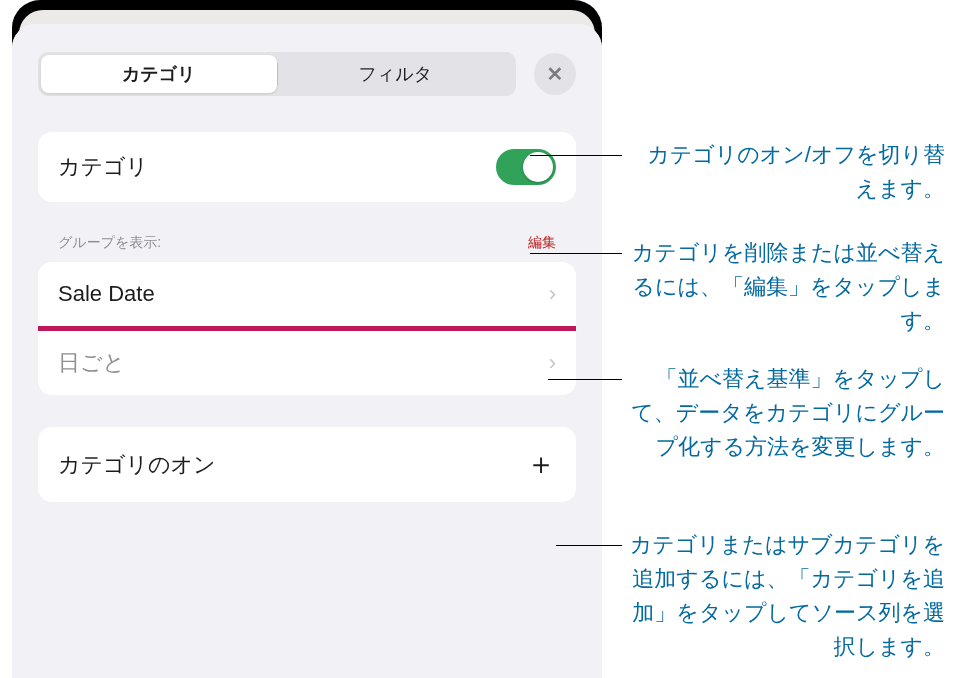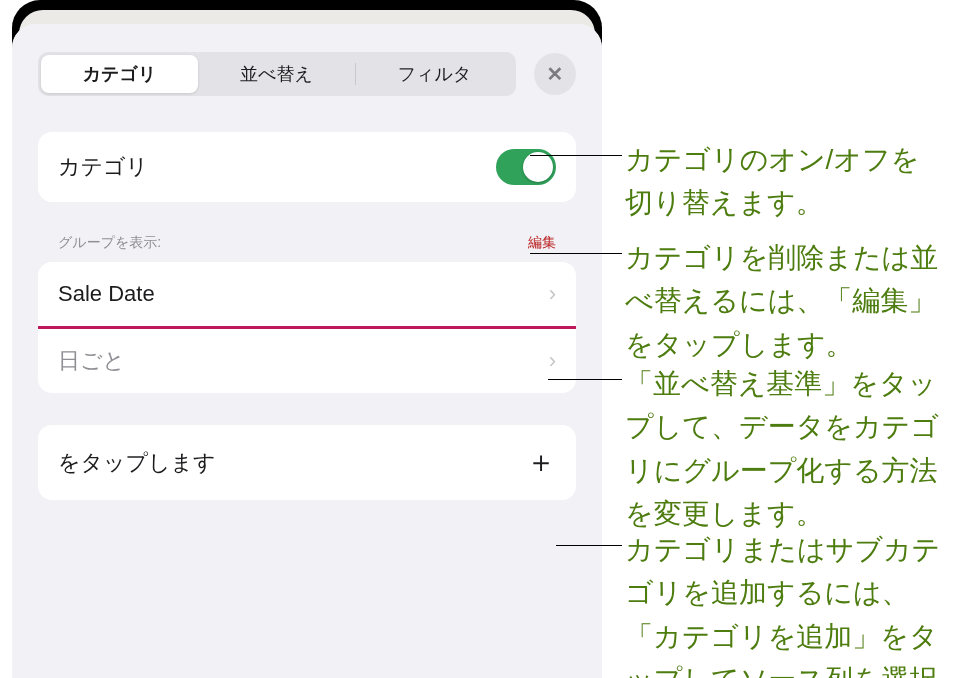--- a/index.html
+++ b/index.html
@@ -105,21 +105,21 @@
     .row {
       display: flex;
       align-items: center;
       justify-content: space-between;
       padding: 17px 20px;
       font-size: 22px;
       color: #1c1c1e;
       min-height: 64px;
     }
     .row + .row {
-      border-top: 3px solid #be185d;
+      border-top: 5px solid #be185d;
       margin: 0;
       gap: 28px;
     }
     .section-header {
       display: flex;
       justify-content: space-between;
       align-items: center;
       padding: 0 20px 10px 20px;
       font-size: 14px;
     }
@@ -159,24 +159,25 @@
       color: #1fae5b;
       font-size: 21px;
     }
     .plus {
       font-size: 30px;
       font-weight: 300;
       color: #1c1c1e;
     }
     .callout {
       position: absolute;
-      font-size: 28px;
+      font-size: 22px;
       line-height: 1.55;
-      color: #4d7c0f;
+      color: #0369a1;
       width: 320px;
+      text-align: right;
     }
     .leader {
       position: absolute;
       height: 1px;
       background: #000;
     }
   </style>
 </head>
 <body>
 
@@ -184,23 +185,20 @@
 <div class="modal-stack-1"></div>
 <div class="modal-stack-2"></div>
 
 <div class="panel">
 
   <div class="header-row">
     <div class="segmented">
       <div class="segment active">
         <span>カテゴリ</span>
       </div>
-      <div class="segment">
-        <span>並べ替え</span>
-      </div>
       <div class="segment-sep"></div>
       <div class="segment">
         <span>フィルタ</span>
       </div>
     </div>
     <div class="close-btn">
       <span>✕</span>
     </div>
   </div>
 
@@ -222,21 +220,21 @@
       <span class="chevron">›</span>
     </div>
     <div class="row">
       <span class="muted">日ごと</span>
       <span class="chevron">›</span>
     </div>
   </div>
 
   <div class="card">
     <div class="row">
-      <span>をタップします</span>
+      <span>カテゴリのオン</span>
       <span class="plus">＋</span>
     </div>
   </div>
 
 </div>
 
 <div class="leader" style="left:530px; top:155px; width:92px;"></div>
 <div class="leader" style="left:530px; top:253px; width:92px;"></div>
 <div class="leader" style="left:548px; top:379px; width:74px;"></div>
 <div class="leader" style="left:556px; top:545px; width:66px;"></div>

